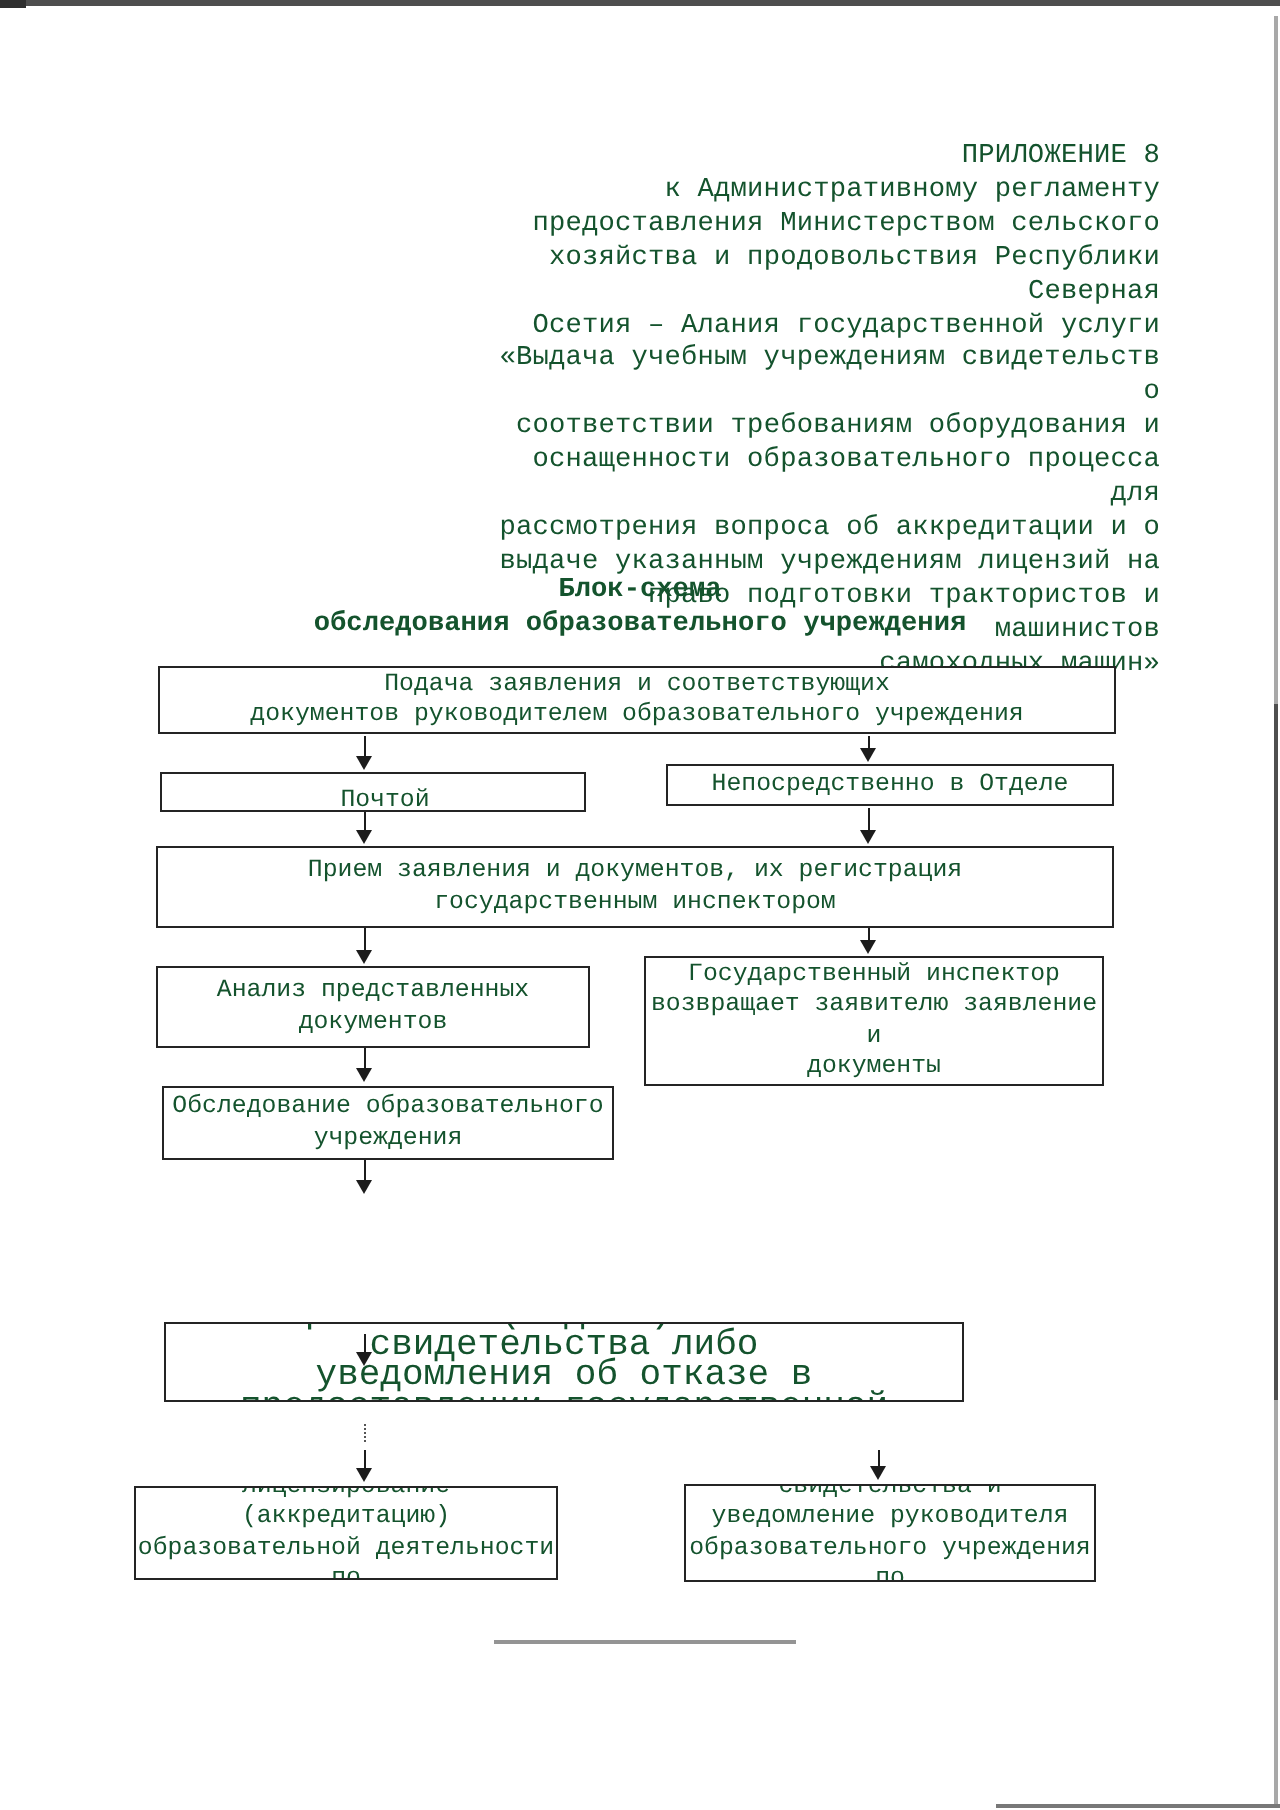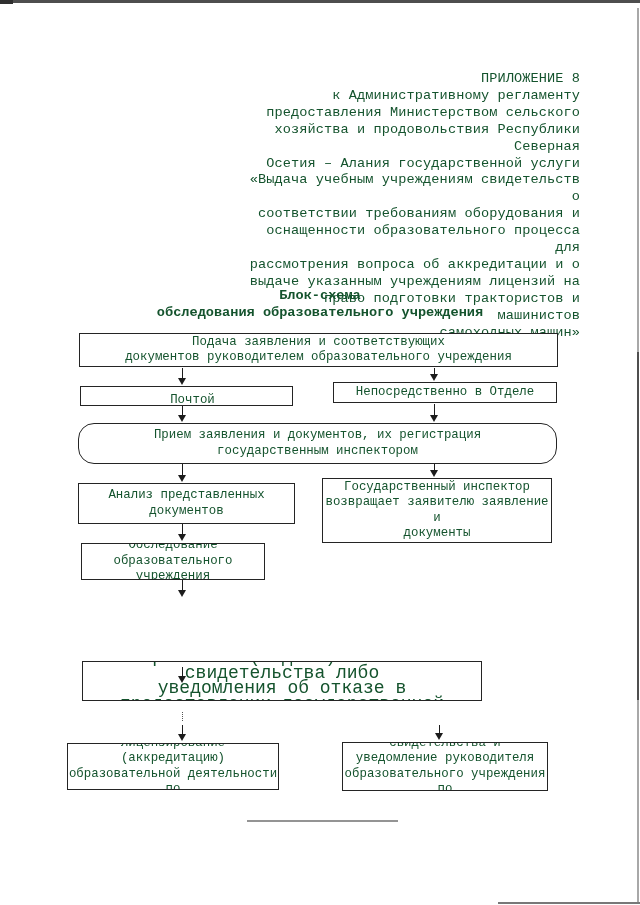--- a/index.html
+++ b/index.html
@@ -103,31 +103,31 @@
   <div class="fc-title">Блок-схема
 обследования образовательного учреждения</div>
 
   <div class="fbox" style="left:79px; top:333px; width:479px; height:34px;">Подача заявления и соответствующих
 документов руководителем образовательного учреждения</div>
 
   <div class="fbox clip-low" style="left:80px; top:386px; width:213px; height:20px;">Почтой</div>
 
   <div class="fbox" style="left:333px; top:382px; width:224px; height:21px;">Непосредственно в Отделе</div>
 
-  <div class="fbox" style="left:78px; top:423px; width:479px; height:41px;border-radius:16px;">Прием заявления и документов, их регистрация
+  <div class="fbox" style="left:78px; top:423px; width:479px; height:41px;">Прием заявления и документов, их регистрация
 государственным инспектором</div>
 
   <div class="fbox" style="left:322px; top:478px; width:230px; height:65px;">Государственный инспектор
 возвращает заявителю заявление и
 документы</div>
 
   <div class="fbox" style="left:78px; top:483px; width:217px; height:41px;">Анализ представленных
 документов</div>
 
-  <div class="fbox" style="left:81px; top:543px; width:184px; height:37px;">Обследование образовательного
+  <div class="fbox" style="left:81px; top:543px; width:226px; height:37px;">Обследование образовательного
 учреждения</div>
 
 
   <div class="fbox" style="left:82px; top:661px; width:400px; height:40px; font-size:18px;">Оформление свидетельства, направление (выдача) заявителю свидетельства либо
 уведомления об отказе в предоставлении государственной услуги</div>
 
   <div class="fbox" style="left:67px; top:743px; width:212px; height:47px;">Выдача свидетельства на
 лицензирование (аккредитацию)
 образовательной деятельности по
 заявленным профессиям</div>

